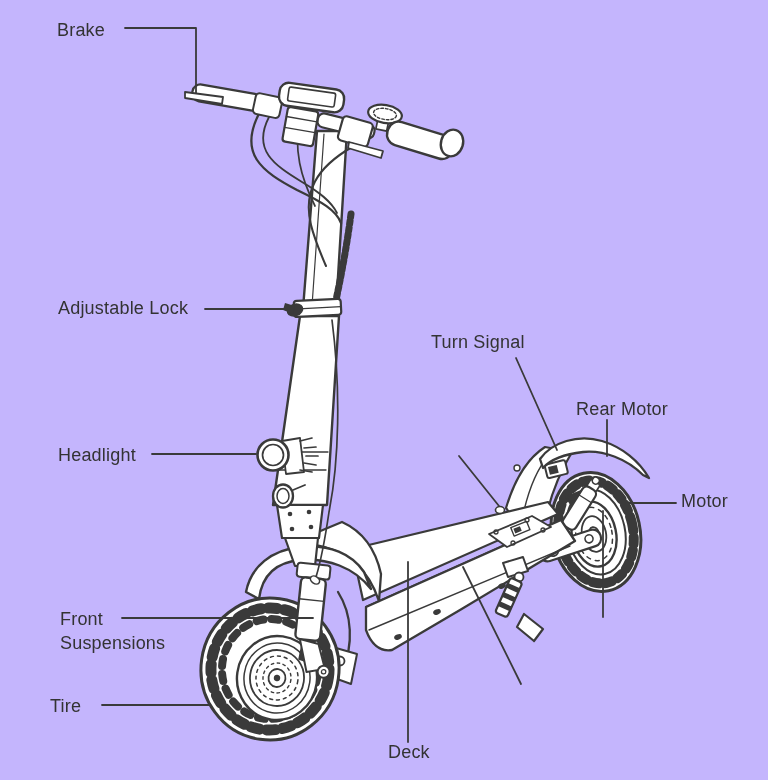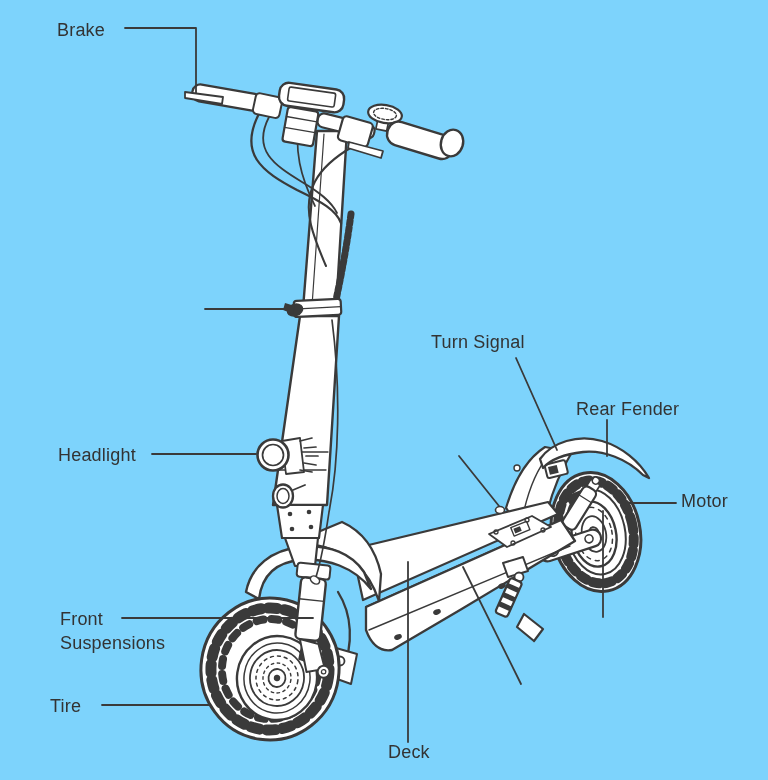--- a/index.html
+++ b/index.html
@@ -1,17 +1,17 @@
 <!DOCTYPE html>
 <html><head>
 <meta charset="utf-8">
 <style>
   html,body{margin:0;padding:0;background:#fff;}
   .stage{
-    position:relative;width:768px;height:780px;background:#7dd3fc;
+    position:relative;width:768px;height:780px;background:#c4b5fd;
     font-family:"Liberation Sans", sans-serif;overflow:hidden;
   }
   .stage svg{position:absolute;left:0;top:0;}
   .lbl{
     position:absolute;font-size:18px;line-height:24px;color:#333333;
     letter-spacing:0.2px;white-space:nowrap;
   }
 </style>
 </head>
 <body>
@@ -232,24 +232,25 @@
       <path d="M603,617 V511"></path>
       <path d="M676,503 H626"></path>
       <path d="M607,420 V456"></path>
       <path d="M516,358 L557,450"></path>
       <path d="M459,456 L499,506"></path>
     </g>
   </g>
 </svg>
 
 <div class="lbl" style="left:57px;top:18px">Brake</div>
+<div class="lbl" style="left:58px;top:296px">Adjustable Lock</div>
 <div class="lbl" style="left:58px;top:443px">Headlight</div>
 <div class="lbl" style="left:60px;top:607px">
   <div>Front</div>
   <div>Suspensions</div>
 </div>
 <div class="lbl" style="left:50px;top:694px">Tire</div>
 <div class="lbl" style="left:388px;top:740px">Deck</div>
 <div class="lbl" style="left:681px;top:489px">Motor</div>
-<div class="lbl" style="left:576px;top:397px">Rear Fender</div>
+<div class="lbl" style="left:576px;top:397px">Rear Motor</div>
 <div class="lbl" style="left:431px;top:330px">Turn Signal</div>
 
 </div>
 
 </body></html>

